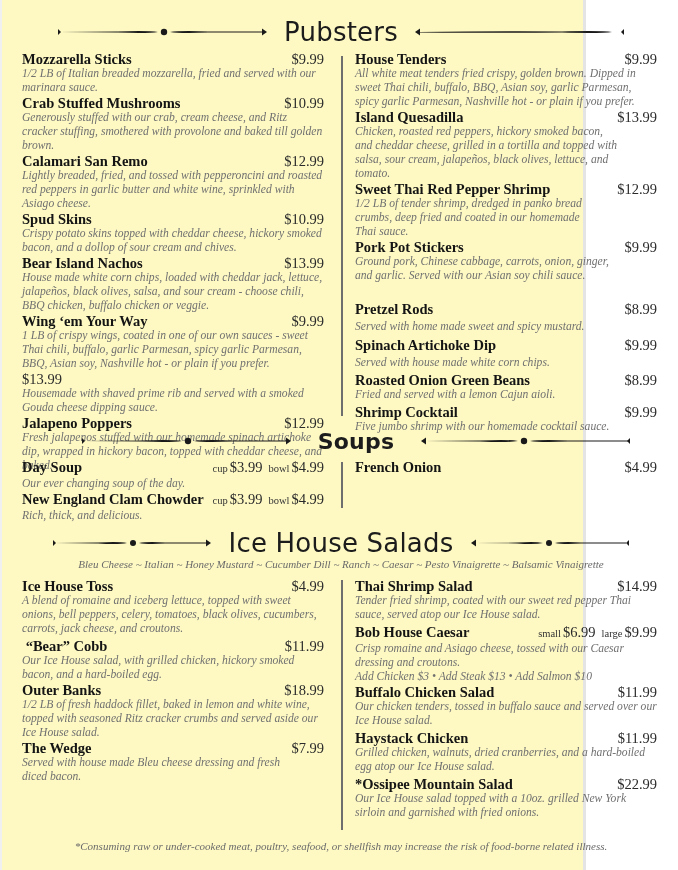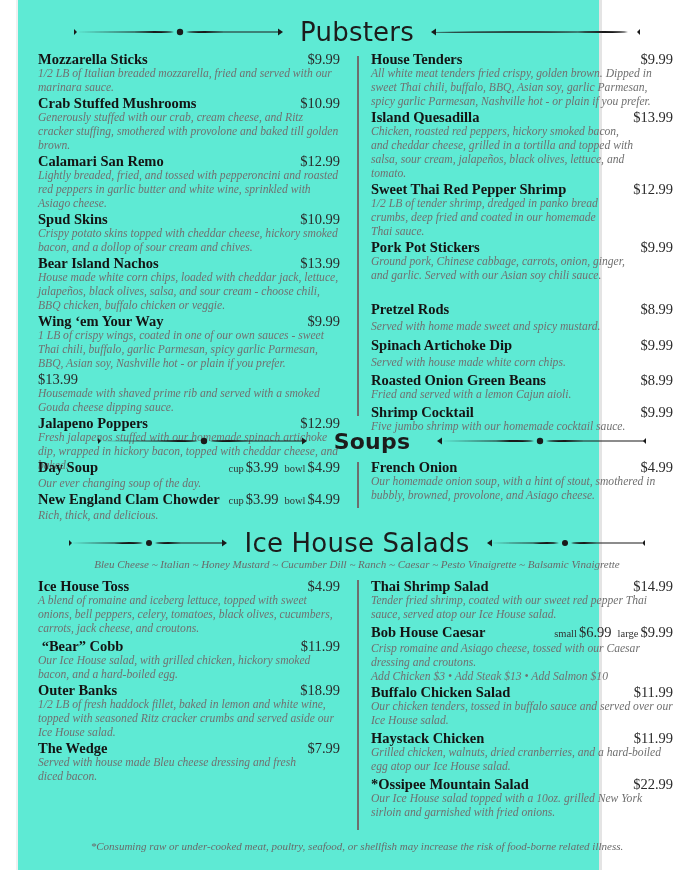--- a/index.html
+++ b/index.html
@@ -1,21 +1,21 @@
 <!DOCTYPE html>
 <html><head>
   <meta charset="utf-8">
   <style>
     * { box-sizing: border-box; margin: 0; padding: 0; }
     html, body { width: 678px; height: 870px; background: #ffffff; overflow: hidden; }
     body { position: relative; font-family: "DejaVu Serif", serif; color: #1a1a1a; }
 
     .page {
-      position: absolute; left: 16px; top: 0; width: 586px; height: 870px;
-      background: #5eead4;
+      position: absolute; left: 0; top: 0; width: 586px; height: 870px;
+      background: #fef9c3;
       border-right: 3px solid #e4e4e4;
       border-left: 2px solid #f0f0f0;
     }
 
     
     .section-head {
       position: absolute; left: 0; width: 678px;
       display: flex; align-items: center; justify-content: center;
     }
     .section-title {
@@ -249,21 +249,20 @@
   </div>
 
   <div class="divider" style="left:339px;top:462px;height:46px;"></div>
 
   <div class="col" style="left:353px;top:459px;width:302px;">
     <div class="item">
       <div class="item-head">
           <span class="item-name">French Onion</span>
           <span class="item-price">$4.99</span>
         </div>
-      <div class="item-desc">Our homemade onion soup, with a hint of stout, smothered in bubbly, browned, provolone, and Asiago cheese.</div>
     </div>
   </div>
 
   <div class="section-head" style="top:526px;height:34px;">
     <svg class="ornament" width="160" height="12" viewBox="0 0 160 12">
       <polygon points="0,3 3,6 0,9" fill="#1a1a1a"></polygon>
       <path d="M2,6 L45,5.5 Q66,4.2 74,6 Q66,7.8 45,6.5 Z" fill="#1a1a1a"></path>
       <circle cx="80" cy="6" r="3" fill="#1a1a1a"></circle>
       <path d="M86,6 Q94,4.2 112,5.4 L154,5.6 L154,6.4 L112,6.6 Q94,7.8 86,6 Z" fill="#1a1a1a"></path>
       <polygon points="153,2.5 158,6 153,9.5" fill="#1a1a1a"></polygon>

